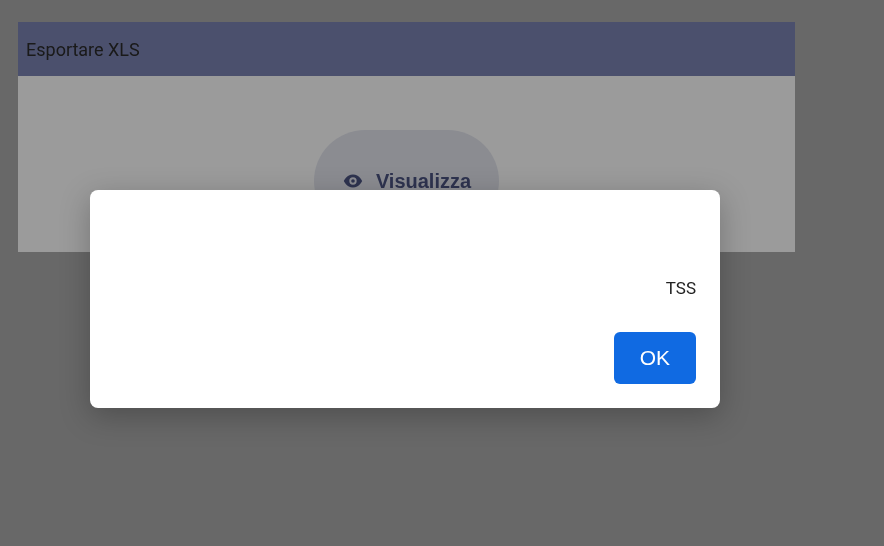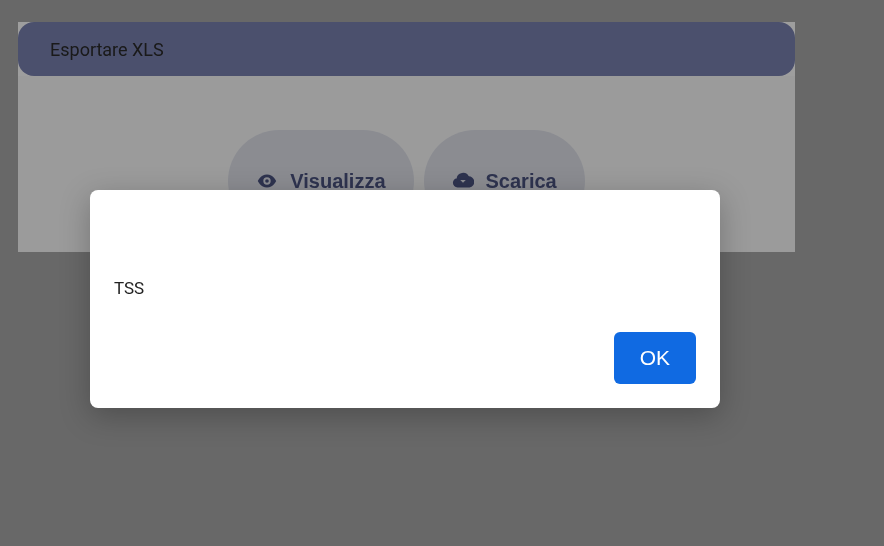--- a/index.html
+++ b/index.html
@@ -17,25 +17,24 @@
       top: 22px;
       width: 777px;
       background: #fff;
     }
     .header-bar {
       width: 100%;
       height: 54px;
       background: #7a82b0;
       display: flex;
       align-items: center;
-      padding-left: 32px;
+      padding-left: 8px;
       color: #2a2a2a;
       font-size: 18px;
       font-weight: 400;
-      border-radius: 16px;
     }
     .actions {
       display: flex;
       justify-content: center;
       gap: 10px;
       padding: 54px 20px 20px;
       width: 100%;
       background: #fafafa;
       min-height: 176px;
     }
@@ -66,20 +65,21 @@
       width: 630px;
       background: #fff;
       border-radius: 8px;
       box-shadow: 0 8px 30px rgba(0,0,0,0.25);
       padding: 24px;
     }
     .modal-body {
       color: #222;
       font-size: 17px;
       padding: 64px 0 34px 0;
+      text-align: right;
     }
     .modal-footer {
       display: flex;
       justify-content: flex-end;
     }
     .ok-btn {
       background: #106ae2;
       color: #fff;
       border: none;
       border-radius: 6px;
@@ -98,30 +98,20 @@
   </div>
   <div class="actions">
     <button class="pill-btn">
       <span class="icon">
         <svg viewBox="0 0 24 24">
             <path d="M12 5c-7 0-10 7-10 7s3 7 10 7 10-7 10-7-3-7-10-7zm0 11a4 4 0 1 1 0-8 4 4 0 0 1 0 8zm0-6a2 2 0 1 0 0 4 2 2 0 0 0 0-4z"></path>
           </svg>
       </span>
       <span>Visualizza</span>
     </button>
-    <button class="pill-btn">
-      <span class="icon">
-        <svg viewBox="0 0 24 24">
-            <path d="M19 18H6a4 4 0 0 1 0-8 6 6 0 0 1 11.6-2A4.5 4.5 0 0 1 19 18zM12 9v5m0 0l-3-3m3 3l3-3" stroke="#4b5380" stroke-width="2" fill="#4b5380"></path>
-            <path d="M6 18a4 4 0 0 1 0-8 6 6 0 0 1 11.6-2A4.5 4.5 0 0 1 19 18H6z" fill="#4b5380"></path>
-            <path d="M12 9v5l-3-3h6l-3 3z" fill="#e0e2eb"></path>
-          </svg>
-      </span>
-      <span>Scarica</span>
-    </button>
   </div>
 </div>
 
 <div class="overlay"></div>
 
 <div class="modal">
   <div class="modal-body">TSS</div>
   <div class="modal-footer">
     <button class="ok-btn">OK</button>
   </div>

